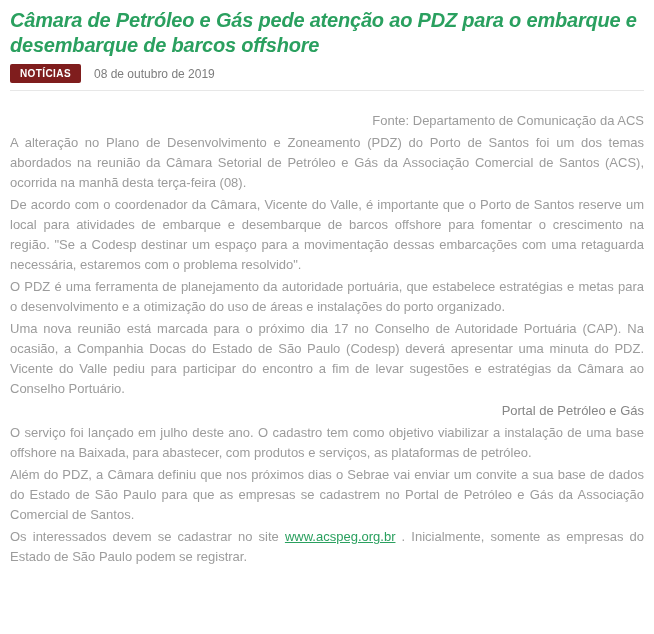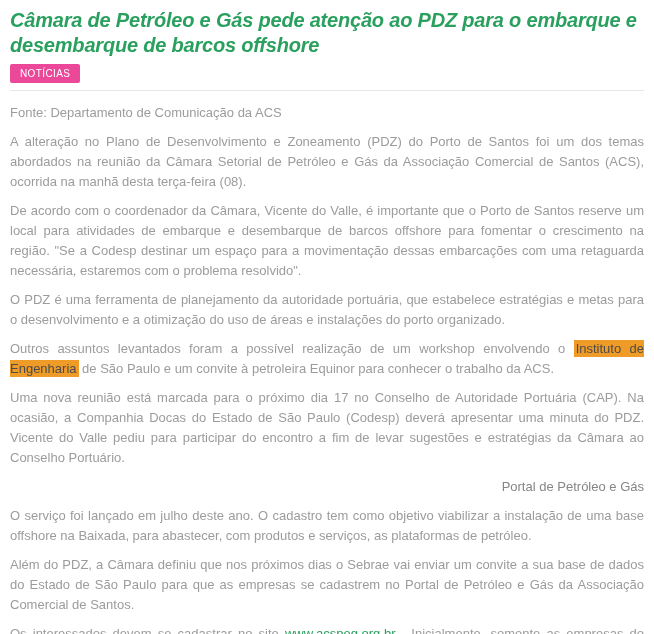--- a/index.html
+++ b/index.html
@@ -21,24 +21,24 @@
     line-height: 25px;
     letter-spacing: -0.2px;
   }
   .meta {
     margin-top: 6px;
     display: flex;
     align-items: center;
   }
   .badge {
     display: inline-block;
-    background: #ec4899;
+    background: #7f1d1d;
     color: #ffffff;
     font-size: 10px;
-    font-weight: 400;
+    font-weight: 700;
     letter-spacing: 0.4px;
     padding: 4px 10px 4px 10px;
     border-radius: 2px;
     text-transform: uppercase;
     cursor: pointer;
   }
   .date {
     margin-left: 13px;
     color: #7d7d7d;
     font-size: 12px;
@@ -46,23 +46,23 @@
   hr.divider {
     border: none;
     border-top: 1px solid #e7e7e7;
     margin-top: 7px;
   }
   .article p {
     color: #9c9c9c;
     font-size: 13px;
     line-height: 20px;
     text-align: justify;
-    margin-top: 9px;
+    margin-top: 2px;
   }
-  .article p.source { margin-top: 12px; text-align: left; }
+  .article p.source { margin-top: 20px; text-align: right; }
   .article p.subheading {
     color: #868686;
     text-align: right;
   }
   mark.highlight {
     background: #ef9b28;
     color: #4c4c4c;
     padding: 1px 2px;
   }
   a.link {
@@ -73,34 +73,34 @@
 </style>
 </head>
 <body>
 
 <div class="page">
 
   <h1 class="title">Câmara de Petróleo e Gás pede atenção ao PDZ para o embarque e desembarque de barcos offshore</h1>
 
   <div class="meta">
     <span class="badge">NOTÍCIAS</span>
+    <span class="date">08 de outubro de 2019</span>
   </div>
 
   <hr class="divider">
 
   <div class="article">
     <p class="source">Fonte: Departamento de Comunicação da ACS</p>
 
     <p>A alteração no Plano de Desenvolvimento e Zoneamento (PDZ) do Porto de Santos foi um dos temas abordados na reunião da Câmara Setorial de Petróleo e Gás da Associação Comercial de Santos (ACS), ocorrida na manhã desta terça-feira (08).</p>
 
     <p>De acordo com o coordenador da Câmara, Vicente do Valle, é importante que o Porto de Santos reserve um local para atividades de embarque e desembarque de barcos offshore para fomentar o crescimento na região. "Se a Codesp destinar um espaço para a movimentação dessas embarcações com uma retaguarda necessária, estaremos com o problema resolvido".</p>
 
     <p>O PDZ é uma ferramenta de planejamento da autoridade portuária, que estabelece estratégias e metas para o desenvolvimento e a otimização do uso de áreas e instalações do porto organizado.</p>
 
-    <p><span>Outros assuntos levantados foram a possível realização de um workshop envolvendo o </span><mark class="highlight">Instituto de Engenharia</mark><span> de São Paulo e um convite à petroleira Equinor para conhecer o trabalho da ACS.</span></p>
 
     <p>Uma nova reunião está marcada para o próximo dia 17 no Conselho de Autoridade Portuária (CAP). Na ocasião, a Companhia Docas do Estado de São Paulo (Codesp) deverá apresentar uma minuta do PDZ. Vicente do Valle pediu para participar do encontro a fim de levar sugestões e estratégias da Câmara ao Conselho Portuário.</p>
 
     <p class="subheading">Portal de Petróleo e Gás</p>
 
     <p>O serviço foi lançado em julho deste ano. O cadastro tem como objetivo viabilizar a instalação de uma base offshore na Baixada, para abastecer, com produtos e serviços, as plataformas de petróleo.</p>
 
     <p>Além do PDZ, a Câmara definiu que nos próximos dias o Sebrae vai enviar um convite a sua base de dados do Estado de São Paulo para que as empresas se cadastrem no Portal de Petróleo e Gás da Associação Comercial de Santos.</p>
 
     <p><span>Os interessados devem se cadastrar no site </span><a class="link" href="#">www.acspeg.org.br</a><span> . Inicialmente, somente as empresas do Estado de São Paulo podem se registrar.</span></p>

